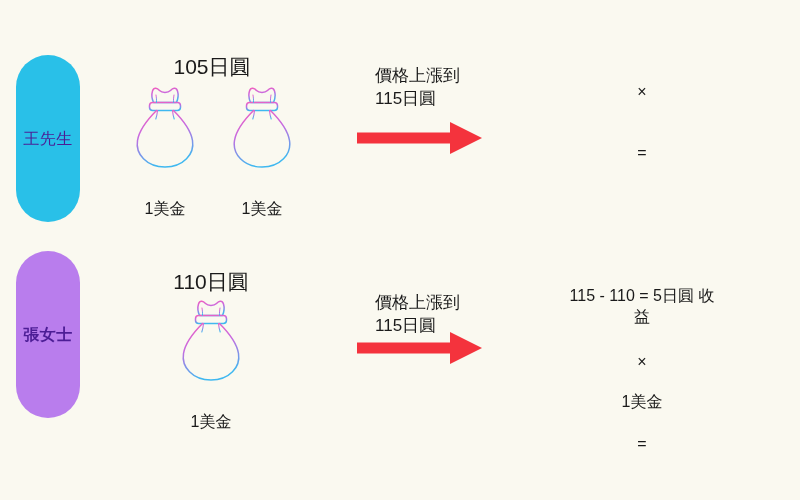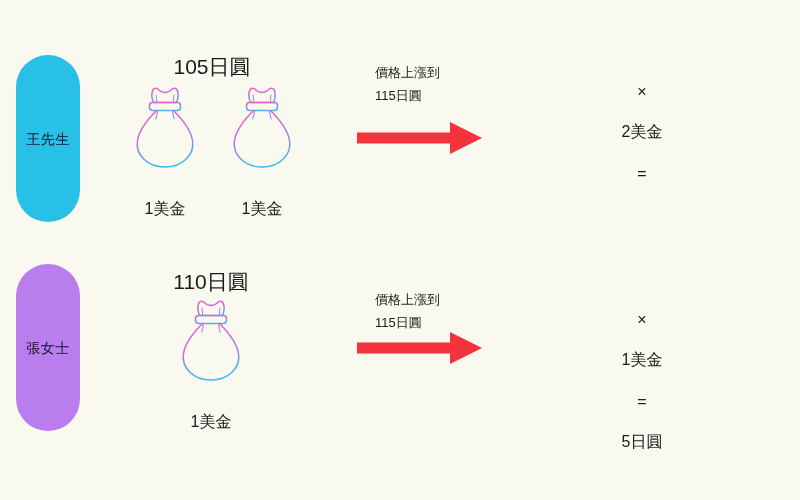--- a/index.html
+++ b/index.html
@@ -25,28 +25,28 @@
   .person-badge {
     position: absolute;
     width: 64px;
     height: 167px;
     border-radius: 32px;
     display: flex;
     align-items: center;
     justify-content: center;
   }
   .person-badge .person-label {
-    color: #0f172a;
-    font-size: 14px;
+    color: #4c1d95;
+    font-size: 16px;
     letter-spacing: 0.5px;
     line-height: 1;
     white-space: nowrap;
   }
   #badge-wang { left: 16px; top: 55px; background: #29c0e8; }
-  #badge-zhang { left: 16px; top: 264px; background: #b97ded; }
+  #badge-zhang { left: 16px; top: 251px; background: #b97ded; font-weight: bold; }
 
   
   .amt-label {
     position: absolute;
     font-size: 21px;
     line-height: 1;
     white-space: nowrap;
     transform: translateX(-50%);
     color: #1a1a1a;
   }
@@ -57,21 +57,21 @@
     width: 70px;
     height: 88px;
     transform: translateX(-50%);
   }
   .bag svg { display: block; width: 100%; height: 100%; }
 
   
   .arrow-group { position: absolute; }
   .arrow-caption {
     position: absolute;
-    font-size: 13px;
+    font-size: 17px;
     line-height: 1.55;
     white-space: nowrap;
     color: #1a1a1a;
   }
   .arrow-svg { position: absolute; }
   .f-stack {
     position: absolute;
     transform: translateX(-50%);
     text-align: center;
   }
@@ -142,21 +142,20 @@
       <svg width="130" height="36" viewBox="0 0 130 36" xmlns="http://www.w3.org/2000/svg">
         <path d="M2 12.5 H95 V2 L127 18 L95 34 V23.5 H2 Z" fill="#f4333d"></path>
       </svg>
     </div>
   </div>
 
   <div class="f-stack" style="left:642px; top:58px;">
     <div class="sp-1"></div>
     <div class="f-op">×</div>
     <div class="sp-2"></div>
-    <div class="f-term">2美金</div>
     <div class="sp-3"></div>
     <div class="f-op">=</div>
     <div class="sp-2"></div>
   </div>
 
   <div class="person-badge" id="badge-zhang">
     <span class="person-label">張女士</span>
   </div>
 
   <div class="amt-label" style="left:211px; top:271px;">110日圓</div>
@@ -187,23 +186,23 @@
     <div class="arrow-caption" style="left:375px; top:290px;">價格上漲到</div>
     <div class="arrow-caption" style="left:375px; top:313px;">115日圓</div>
     <div class="arrow-svg" style="left:355px; top:330px;">
       <svg width="130" height="36" viewBox="0 0 130 36" xmlns="http://www.w3.org/2000/svg">
         <path d="M2 12.5 H95 V2 L127 18 L95 34 V23.5 H2 Z" fill="#f4333d"></path>
       </svg>
     </div>
   </div>
 
   <div class="f-stack" style="left:642px; top:286px;">
+    <div class="f-head">115 - 110 = 5日圓 收益</div>
     <div class="sp-1"></div>
     <div class="f-op">×</div>
     <div class="sp-2"></div>
     <div class="f-term">1美金</div>
     <div class="sp-3"></div>
     <div class="f-op">=</div>
     <div class="sp-2"></div>
-    <div class="f-term">5日圓</div>
   </div>
 
 </div>
 
 </body></html>

